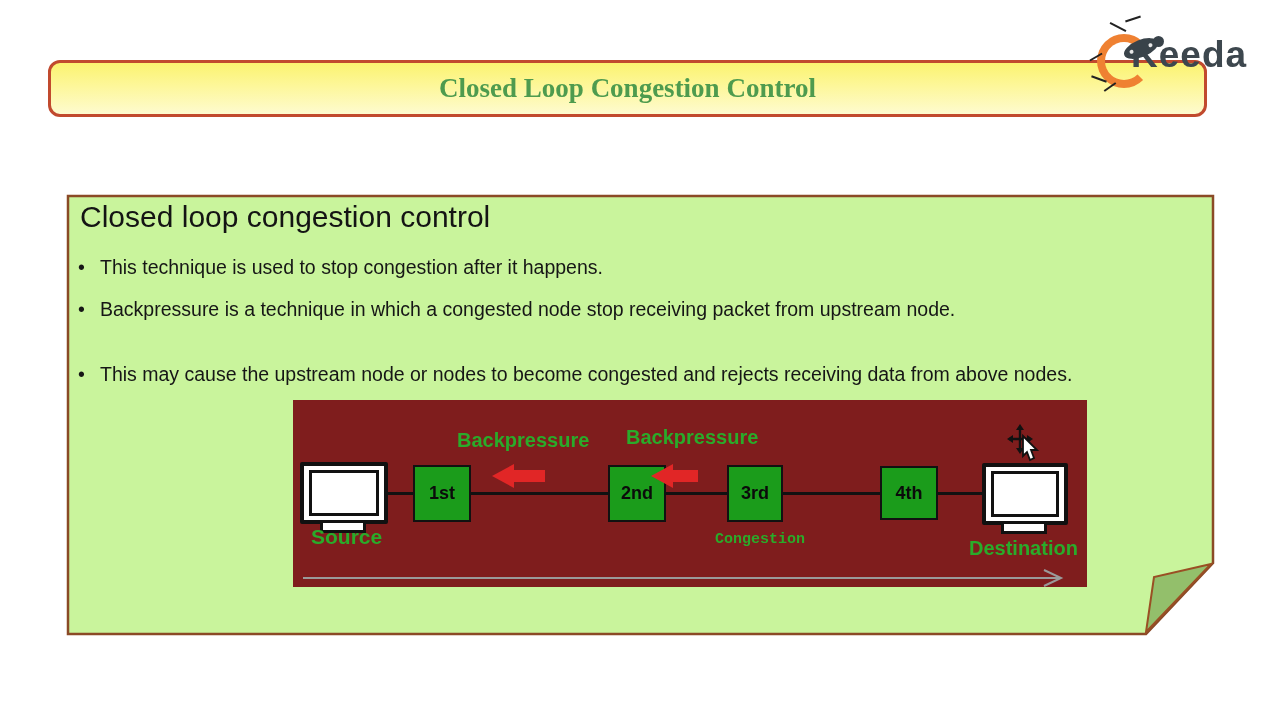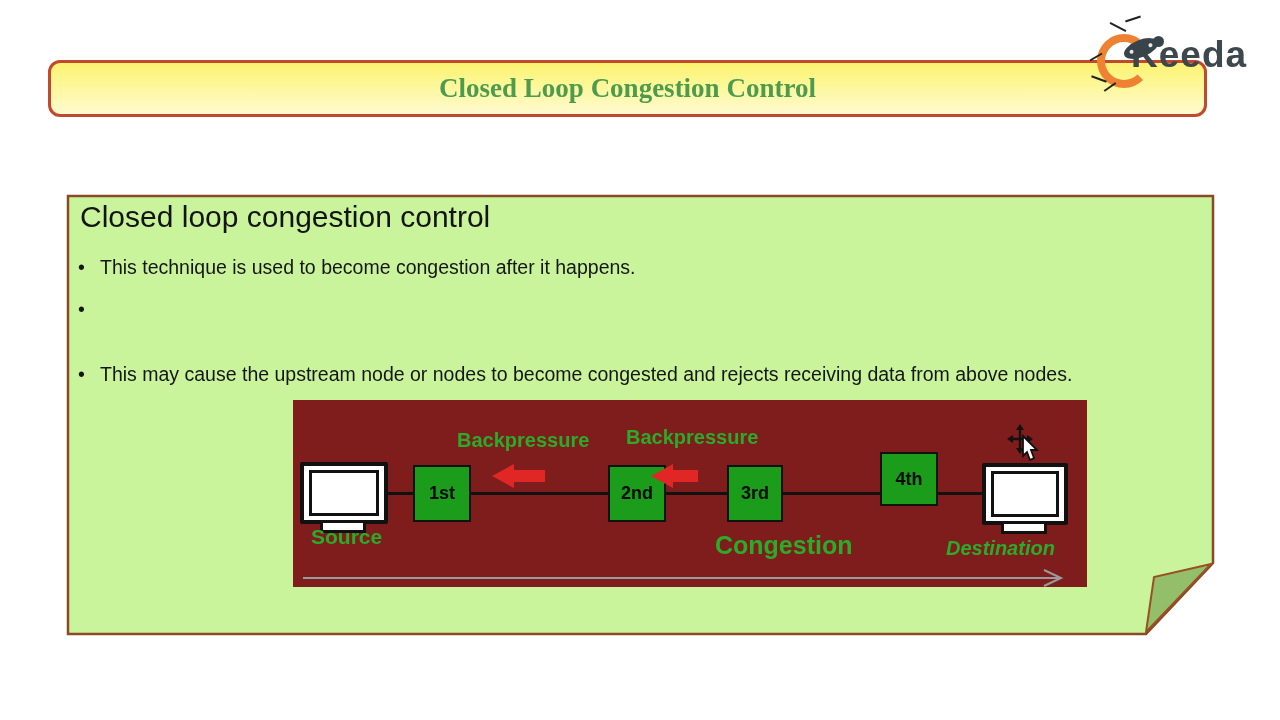--- a/index.html
+++ b/index.html
@@ -88,26 +88,27 @@
       <span class="bug-dot" style="left:26px;top:7px;"></span>
     </span>
     <span class="bug-head"></span>
   </div>
 
   <div class="slide-content">
     <div class="slide-heading">Closed loop congestion control</div>
 
     <div class="bullet b1">
       <span class="dot">•</span>
-      <div>This technique is used to become congestion after it happens.</div>
+      <div>This technique is used to stop congestion after it happens.</div>
     </div>
 
     <div class="bullet b2">
       <span class="dot">•</span>
       <div>
+        <div>Backpressure is a technique in which a congested node stop receiving packet from upstream node.</div>
       </div>
     </div>
 
     <div class="bullet b3">
       <span class="dot">•</span>
       <div>This may cause the upstream node or nodes to become congested and rejects receiving data from above nodes.</div>
     </div>
   </div>
 
   <div class="panel">
@@ -123,34 +124,34 @@
     <div class="monitor-stand" style="left:27px;top:123px;"></div>
 
     <div class="monitor" style="left:689px;top:63px;width:86px;">
       <div class="screen"></div>
     </div>
     <div class="monitor-stand" style="left:708px;top:124px;"></div>
 
     <div class="node" style="left:120px;">1st</div>
     <div class="node" style="left:279px;margin-left:36px;">2nd</div>
     <div class="node" style="left:434px;width:56px;">3rd</div>
-    <div class="node" style="left:587px;top:52px;height:54px;">4th</div>
+    <div class="node" style="left:587px;top:66px;height:54px;">4th</div>
 
     <div class="rarrow" style="left:199px;">
       <span class="head"></span>
       <span class="shaft"></span>
     </div>
     <div class="rarrow" style="left:358px;width:48px;">
       <span class="head"></span>
       <span class="shaft" style="width:27px;"></span>
     </div>
 
     <span class="glabel" style="left:18px;top:125px;font-size:21px;">Source</span>
-    <span class="glabel" style="left:422px;top:131px;font-size:25px;">Congestion</span>
-    <span class="glabel" style="left:653px;top:137px;font-size:20px;font-style:italic;">Destination</span>
+    <span class="glabel" style="left:422px;top:131px;font-size:15px;font-family:Liberation Mono, monospace;">Congestion</span>
+    <span class="glabel" style="left:676px;top:137px;font-size:20px;">Destination</span>
 
     <svg class="flow-arrow" width="778" height="20">
       <line x1="2" y1="10" x2="758" y2="10" stroke="#9a9a9a" stroke-width="2"></line>
       <path d="M743 2 L760 10 L743 18" fill="none" stroke="#9a9a9a" stroke-width="2"></path>
     </svg>
 
     <svg class="cursor-icon" width="36" height="42" viewBox="0 0 36 42">
       <path d="M13 4 V26 M2 15 H24" stroke="#111" stroke-width="2.4" fill="none"></path>
       <path d="M13 0 L9 6 L17 6 Z" fill="#111"></path>
       <path d="M13 30 L9 24 L17 24 Z" fill="#111"></path>

